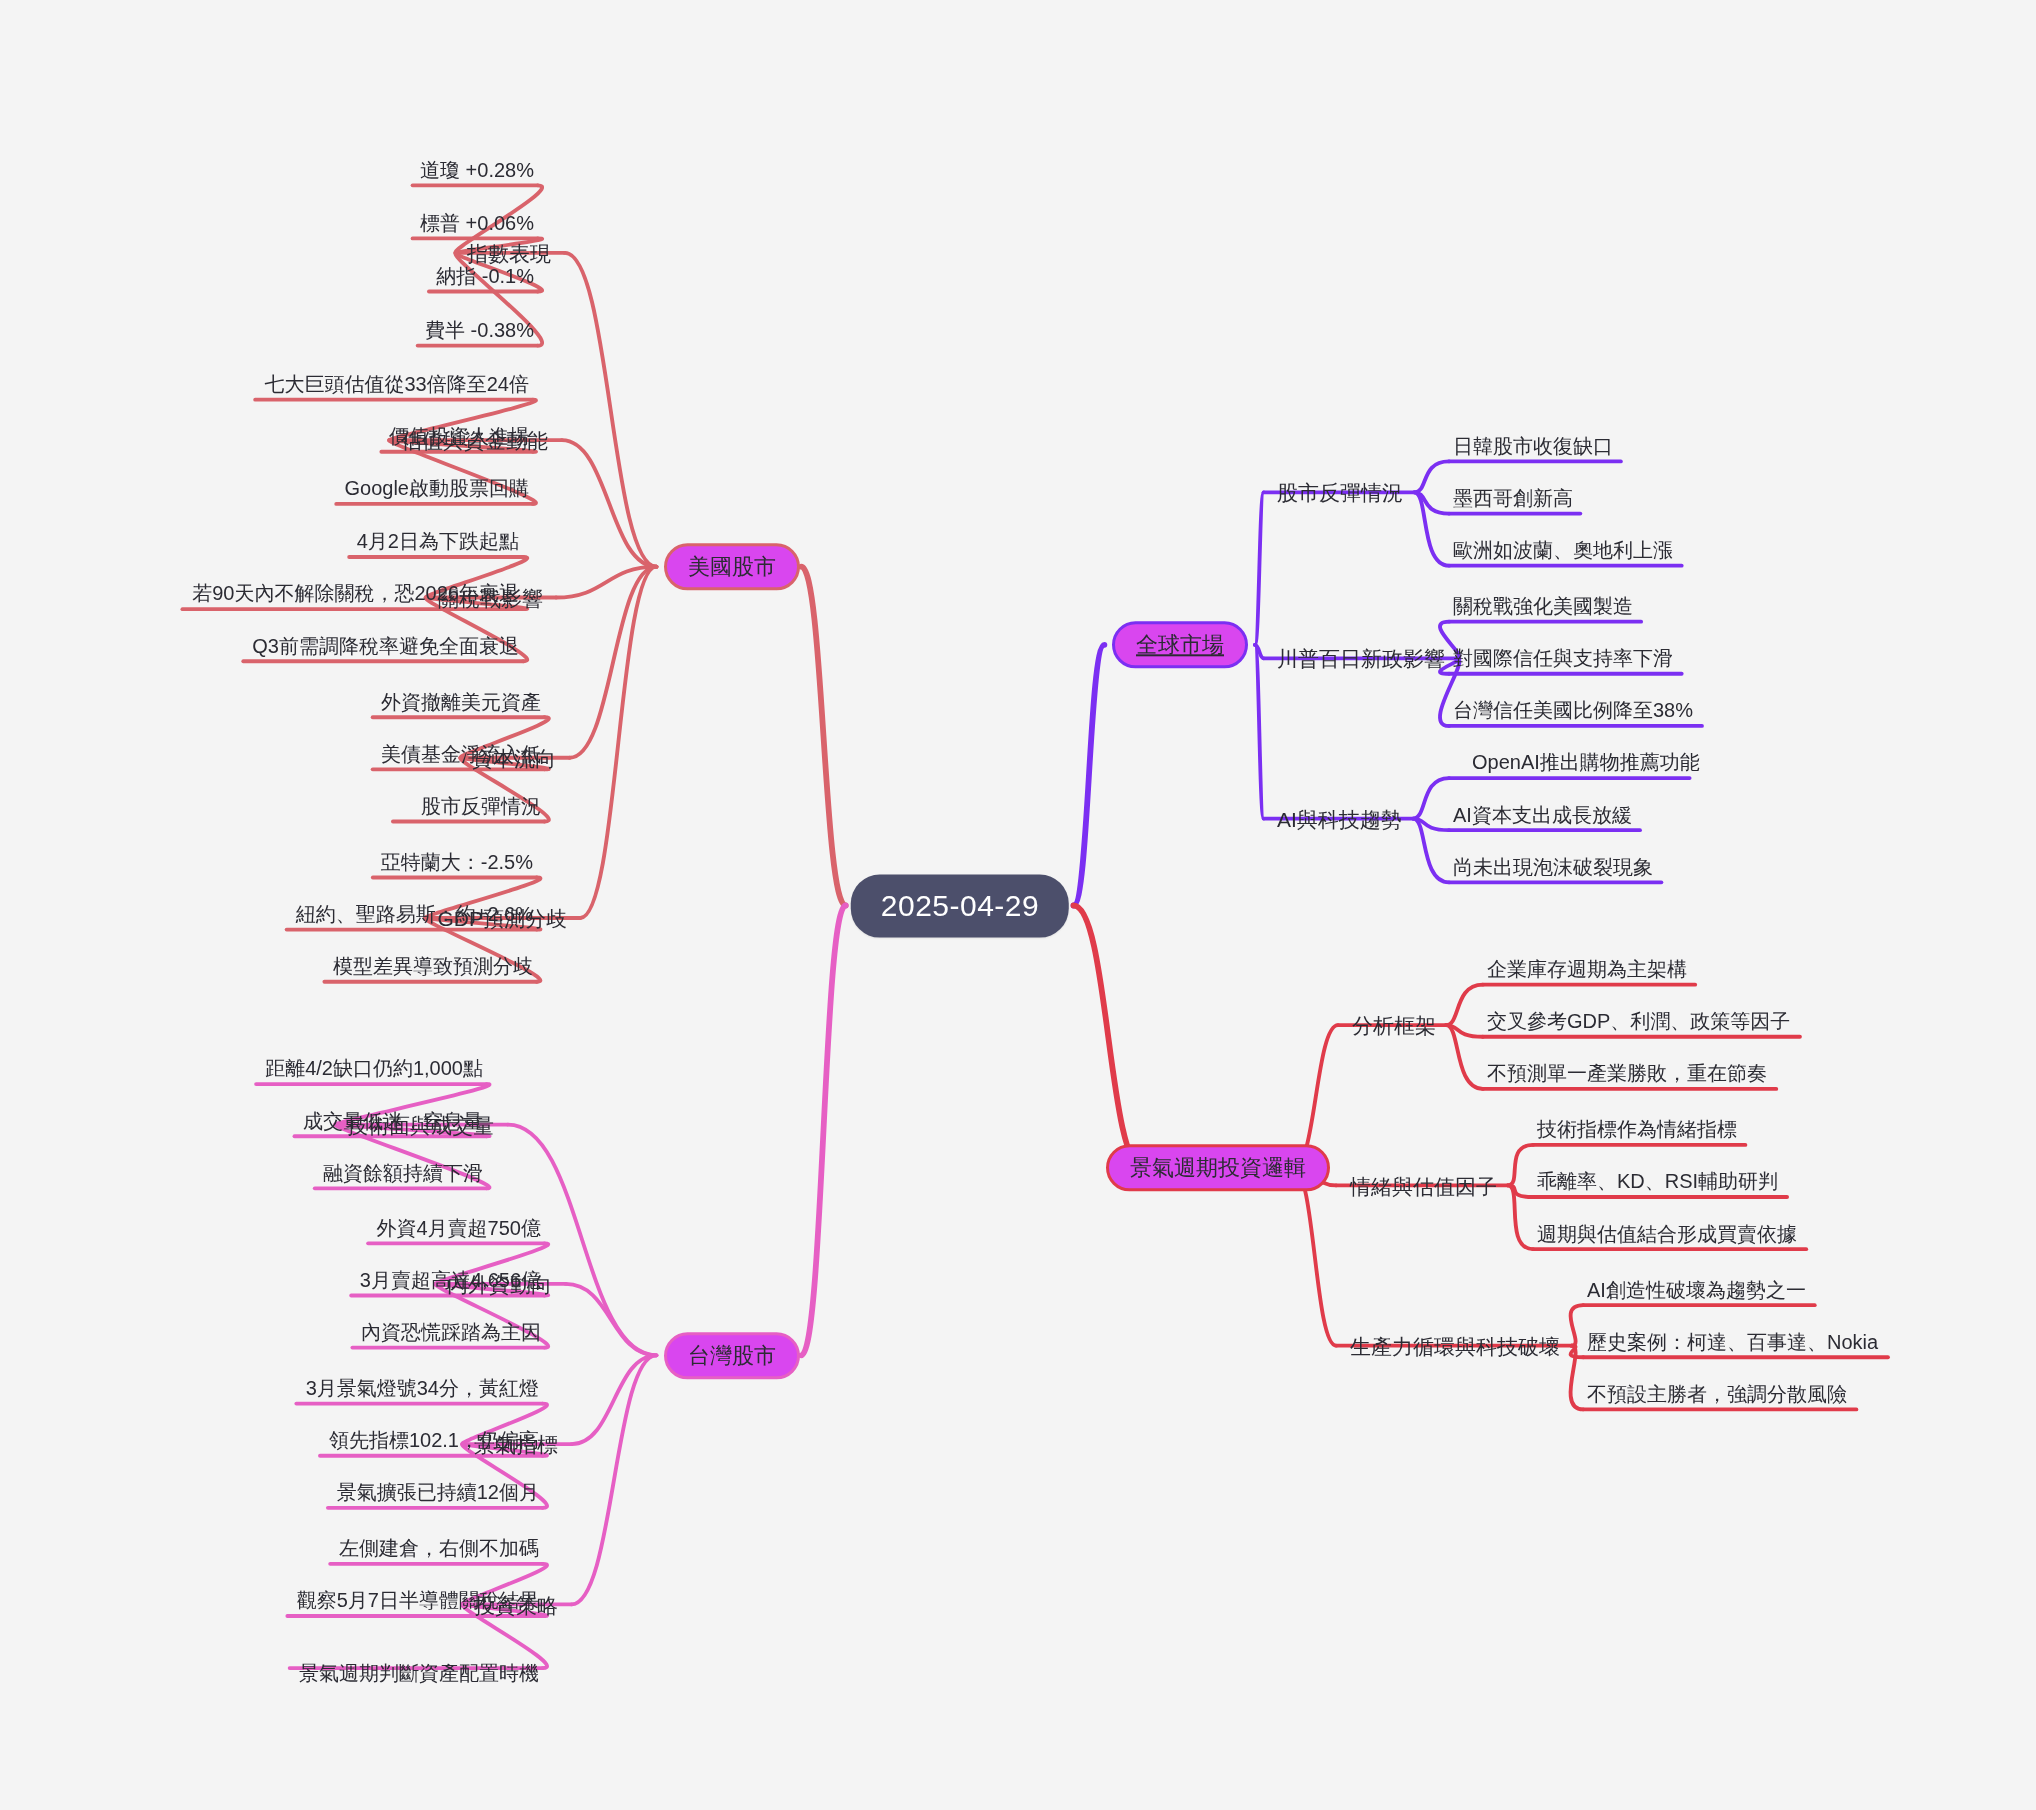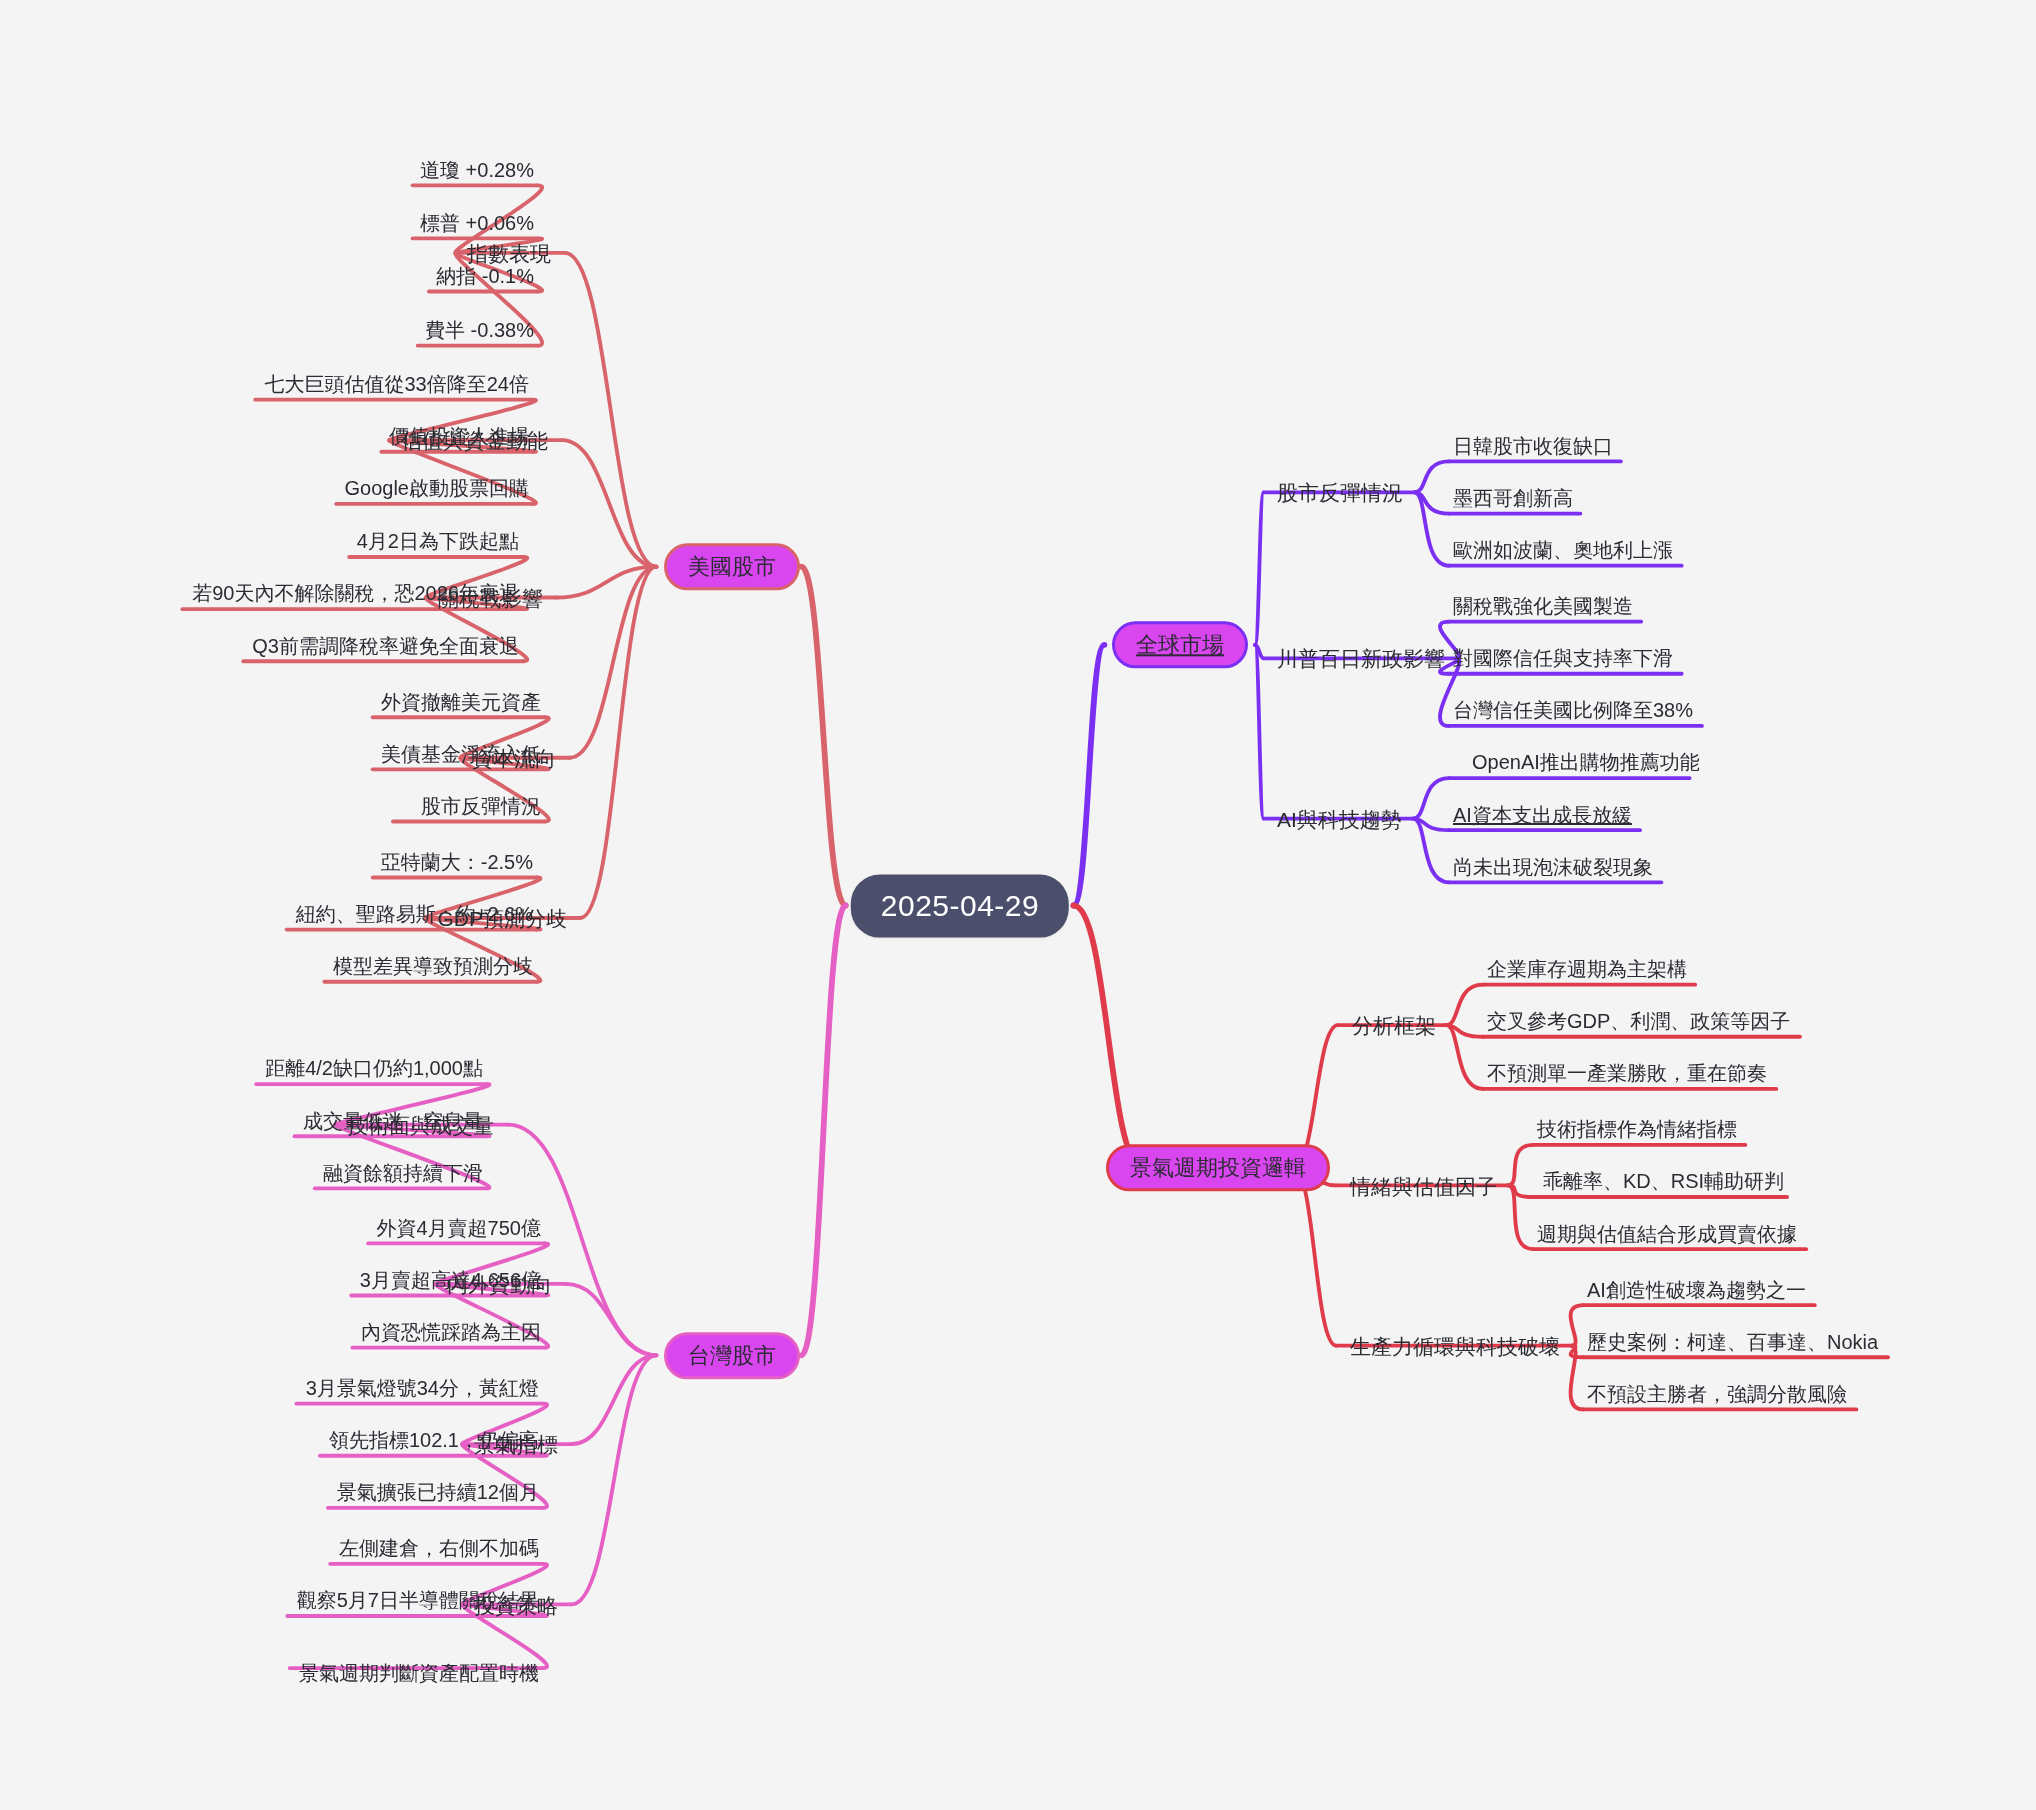--- a/index.html
+++ b/index.html
@@ -232,30 +232,30 @@
       <div class="node l2 right-side" style="left: 1277px; top: 492px;">股市反彈情況</div>
       <div class="node leaf right-side" style="left: 1453px; top: 456px;">日韓股市收復缺口</div>
       <div class="node leaf right-side" style="left: 1453px; top: 508px; text-align: right;">墨西哥創新高</div>
       <div class="node leaf right-side" style="left: 1453px; top: 560px;">歐洲如波蘭、奧地利上漲</div>
       <div class="node l2 right-side" style="left: 1277px; top: 658px;">川普百日新政影響</div>
       <div class="node leaf right-side" style="left: 1453px; top: 616px;">關稅戰強化美國製造</div>
       <div class="node leaf right-side" style="left: 1453px; top: 668px;">對國際信任與支持率下滑</div>
       <div class="node leaf right-side" style="left: 1453px; top: 720px;">台灣信任美國比例降至38%</div>
       <div class="node l2 right-side" style="left: 1277px; top: 819px;">AI與科技趨勢</div>
       <div class="node leaf right-side" style="left: 1472px; top: 772px;">OpenAI推出購物推薦功能</div>
-      <div class="node leaf right-side" style="left: 1453px; top: 825px; text-decoration: underline;">AI資本支出成長放緩</div>
+      <div class="node leaf right-side" style="left: 1453px; top: 825px;">AI資本支出成長放緩</div>
       <div class="node leaf right-side" style="left: 1453px; top: 877px;">尚未出現泡沫破裂現象</div>
       <div class="node branch cycle" style="left: 1218px; top: 1168px; border-color: rgb(224, 59, 74);">景氣週期投資邏輯</div>
       <div class="node l2 right-side" style="left: 1352px; top: 1025px;">分析框架</div>
       <div class="node leaf right-side" style="left: 1487px; top: 979px;">企業庫存週期為主架構</div>
       <div class="node leaf right-side" style="left: 1487px; top: 1031px;">交叉參考GDP、利潤、政策等因子</div>
       <div class="node leaf right-side" style="left: 1487px; top: 1083px;">不預測單一產業勝敗，重在節奏</div>
       <div class="node l2 right-side" style="left: 1350px; top: 1186px;">情緒與估值因子</div>
       <div class="node leaf right-side" style="left: 1537px; top: 1139px;">技術指標作為情緒指標</div>
-      <div class="node leaf right-side" style="left: 1537px; top: 1191px; margin-left: 6px;">乖離率、KD、RSI輔助研判</div>
+      <div class="node leaf right-side" style="left: 1537px; top: 1191px;">乖離率、KD、RSI輔助研判</div>
       <div class="node leaf right-side" style="left: 1537px; top: 1244px;">週期與估值結合形成買賣依據</div>
       <div class="node l2 right-side" style="left: 1350px; top: 1346px;">生產力循環與科技破壞</div>
       <div class="node leaf right-side" style="left: 1587px; top: 1300px;">AI創造性破壞為趨勢之一</div>
       <div class="node leaf right-side" style="left: 1587px; top: 1352px;">歷史案例：柯達、百事達、Nokia</div>
       <div class="node leaf right-side" style="left: 1587px; top: 1404px;">不預設主勝者，強調分散風險</div>
     </div>
 </div>
 
 
 </body></html>

